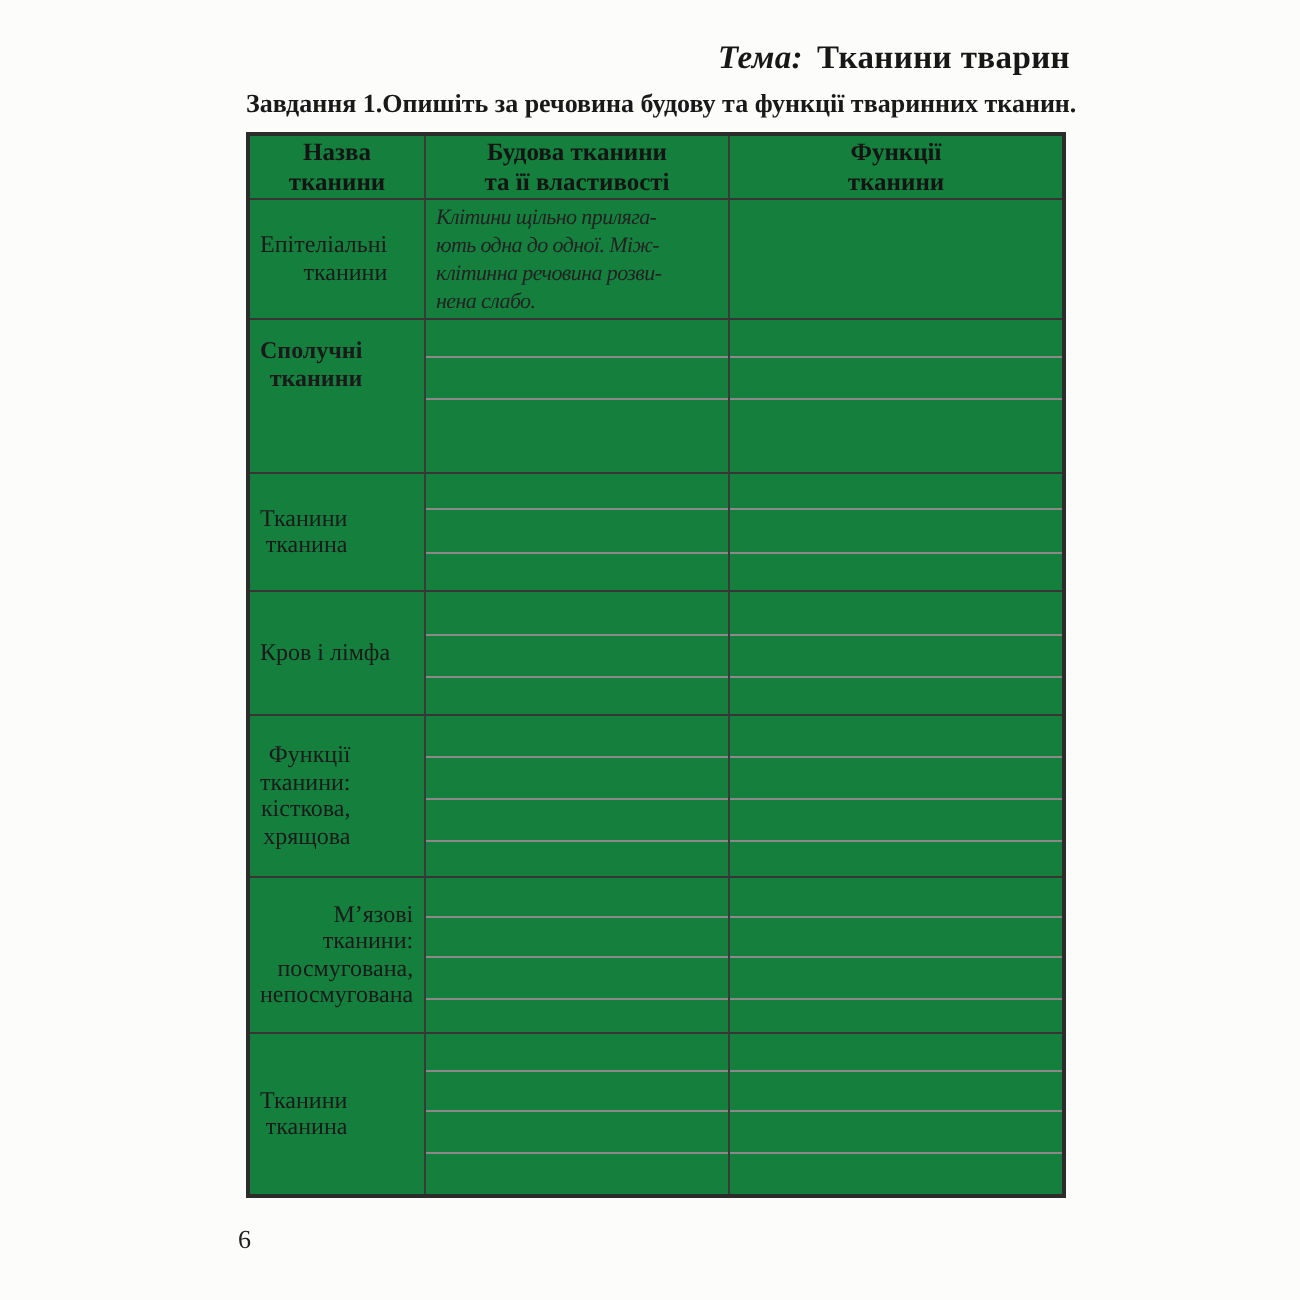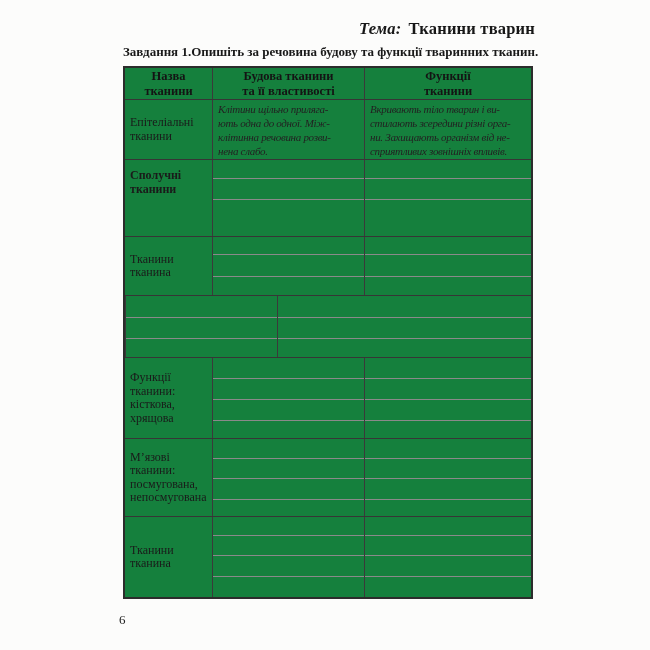--- a/index.html
+++ b/index.html
@@ -54,20 +54,21 @@
     font-weight:bold; font-size:12.5px; line-height:15px;
     white-space:pre-line;
     color:#141414;
   }
   .name {
     display:flex; align-items:center;
     padding:2px 2px 2px 5px;
     font-size:12px; line-height:13.5px;
     white-space:pre-line;
     color:#1a1a1a;
+    text-align:right;
   }
   .name.top { align-items:flex-start; padding-top:9px;font-weight:bold; }
   .ex {
     font-style:italic;
     font-size:11px; line-height:13.9px;
     letter-spacing:-0.3px;
     padding:3px 1px 2px 5px;
     white-space:pre;
     color:#222222;
     font-family:Liberation Serif, serif;
@@ -105,24 +106,20 @@
 тканини</div>
     </div>
 
     <div class="row" style="height:60px">
       <div class="cell c1 name">Епітеліальні
 тканини</div>
       <div class="cell c2 ex">Клітини щільно приляга-
 ють одна до одної. Між-
 клітинна речовина розви-
 нена слабо.</div>
-      <div class="cell c3 ex">Вкривають тіло тварин і ви-
-стилають зсередини різні орга-
-ни. Захищають організм від не-
-сприятливих зовнішніх впливів.</div>
     </div>
 
     <div class="row" style="height:77px">
       <div class="cell c1 name top">Сполучні
 тканини</div>
       <div class="cell c2">
         <div class="wline" style="top:18px"></div>
         <div class="wline" style="top:39px"></div>
       </div>
       <div class="cell c3">
@@ -138,20 +135,21 @@
         <div class="wline" style="top:17px"></div>
         <div class="wline" style="top:39px"></div>
       </div>
       <div class="cell c3">
         <div class="wline" style="top:17px"></div>
         <div class="wline" style="top:39px"></div>
       </div>
     </div>
 
     <div class="row" style="height:62px">
+      <div class="cell c1 name">Кров і лімфа</div>
       <div class="cell c2">
         <div class="wline" style="top:21px"></div>
         <div class="wline" style="top:42px"></div>
       </div>
       <div class="cell c3">
         <div class="wline" style="top:21px"></div>
         <div class="wline" style="top:42px"></div>
       </div>
     </div>
 

